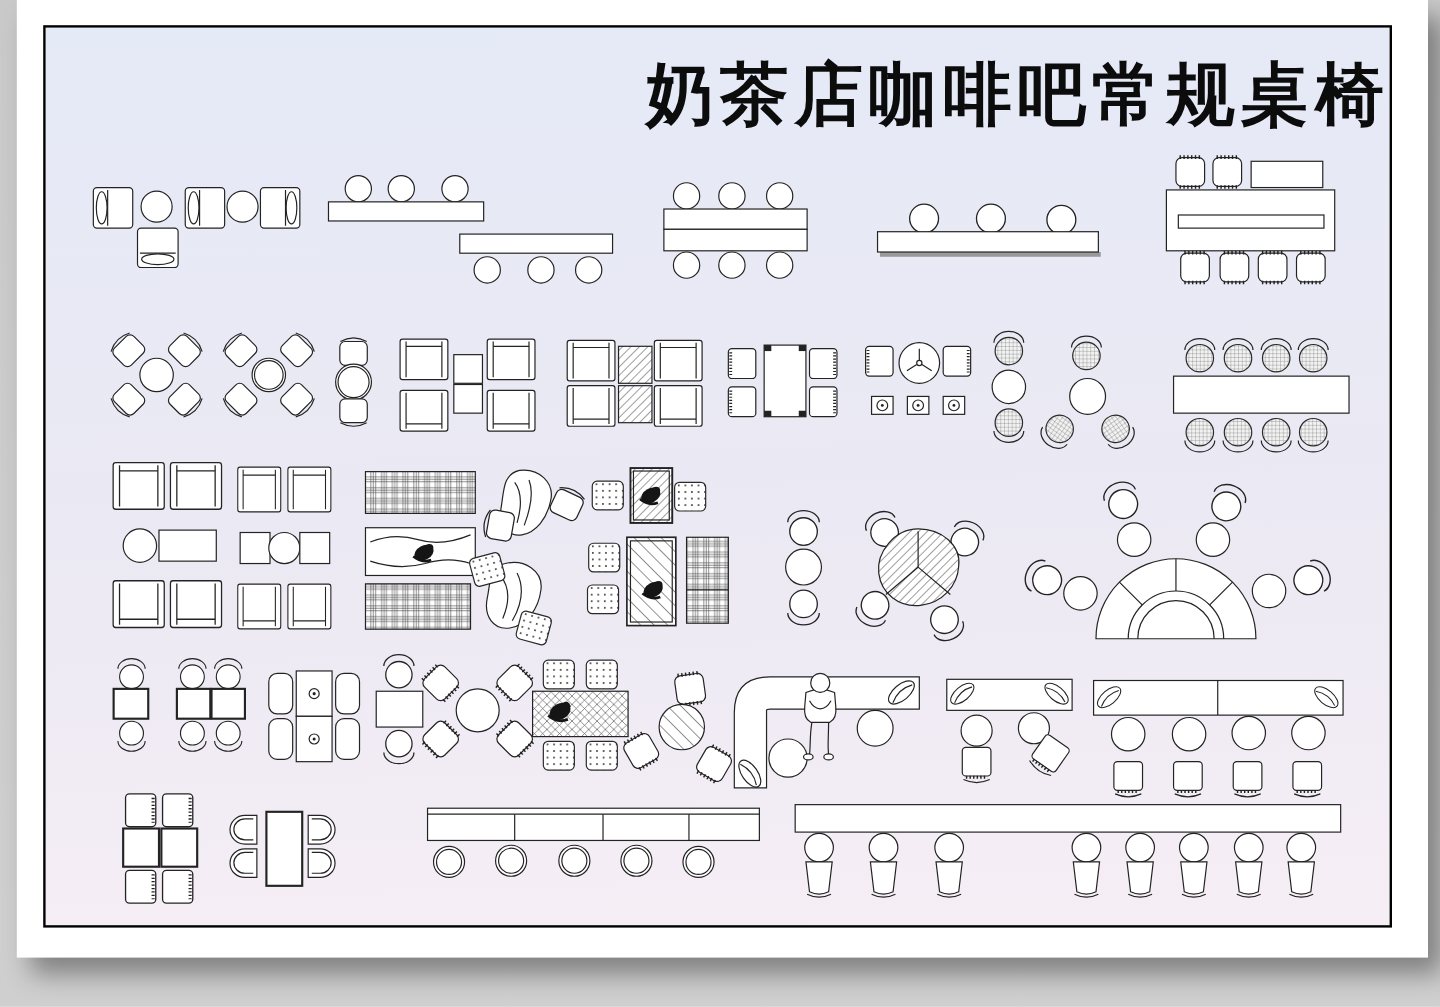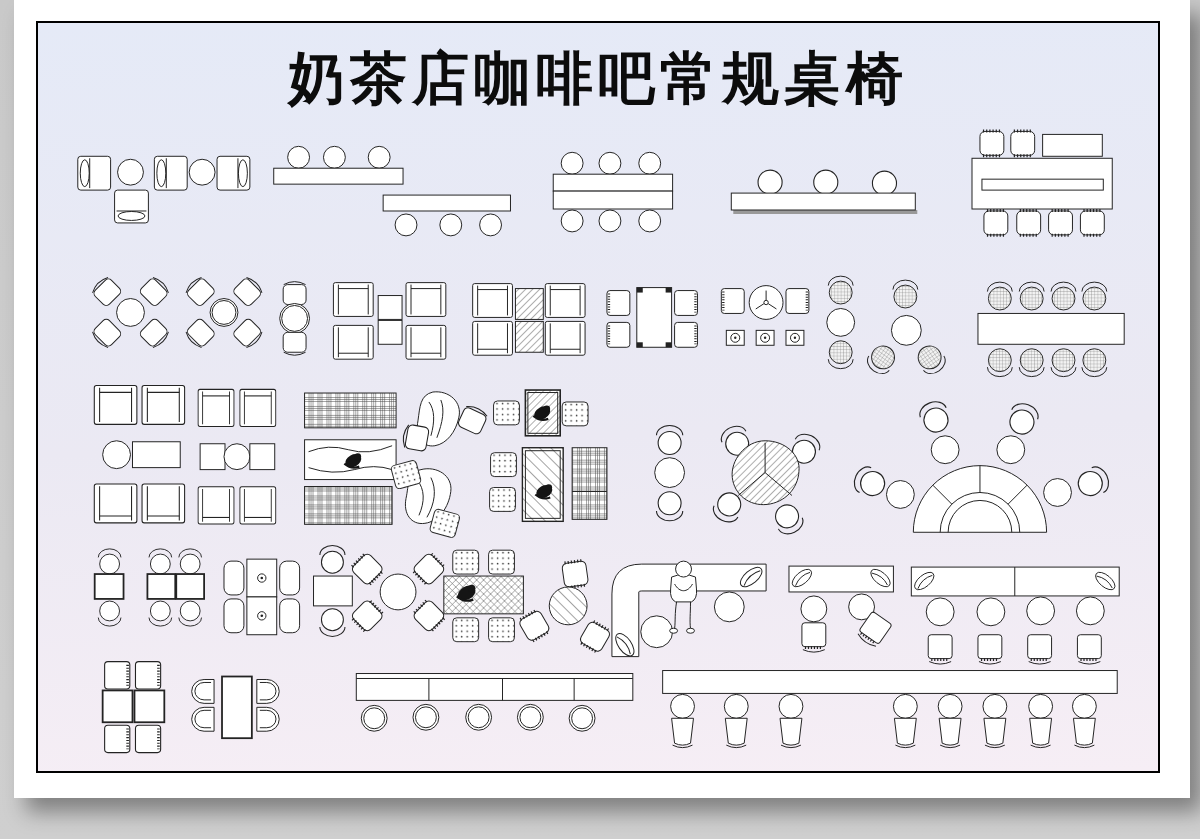--- a/index.html
+++ b/index.html
@@ -1,19 +1,19 @@
 <!DOCTYPE html>
 <html><head>
 <meta charset="utf-8">
 <style>
   html,body{margin:0;padding:0;}
   body{width:1200px;height:839px;overflow:hidden;background:linear-gradient(180deg,#c9c9c9 0%,#cfcfcf 100%);font-family:"Liberation Sans",sans-serif;}
   .paper{position:absolute;left:14px;top:0;width:1176px;height:798px;background:#ffffff;box-shadow:12px 14px 20px rgba(0,0,0,0.38);}
   .frame{position:absolute;left:22px;top:21px;width:1124px;height:752px;box-sizing:border-box;border:2px solid #000;background:linear-gradient(178deg,#e5eaf7 0%,#ebe9f3 55%,#f6eef5 100%);}
-  .title{position:absolute;left:0;top:18px;width:100%;margin:0;text-align:center;font-family:"Liberation Serif","DejaVu Serif",serif;font-weight:600;font-size:57px;letter-spacing:5px;color:#0c0c0c;}
+  .title{position:absolute;left:0;top:18px;width:100%;margin:0;text-align:right;font-family:"Liberation Serif","DejaVu Serif",serif;font-weight:600;font-size:57px;letter-spacing:5px;color:#0c0c0c;}
   svg.cad{position:absolute;left:0;top:0;width:100%;height:100%;}
   .ln{fill:none;stroke:#232323;stroke-width:1;}
   .wf{fill:#ffffff;stroke:#232323;stroke-width:1;}
   .t2{stroke-width:1.8;}
 </style>
 </head>
 <body>
 
 <div class="paper">
   <div class="frame">

